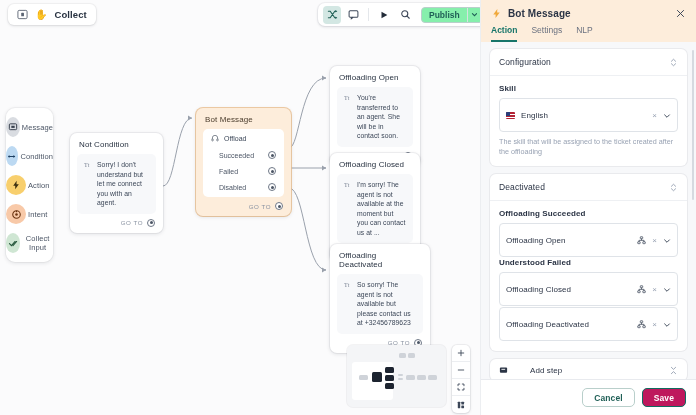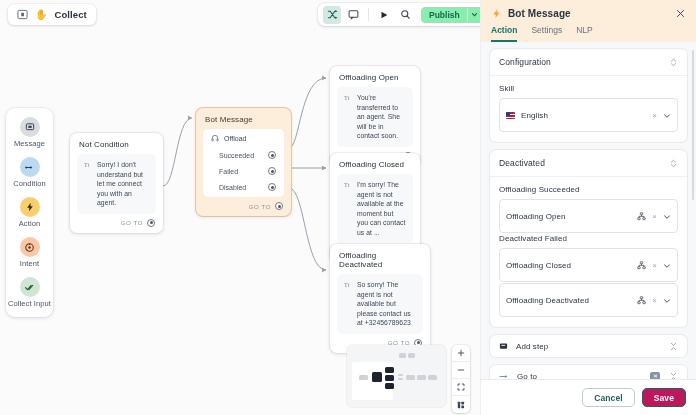--- a/index.html
+++ b/index.html
@@ -55,21 +55,21 @@
   .publish .pb-sep { width: 1px; height: 14px; background: #d5e3e0; }
   .publish .pb-arrow { width: 14px; height: 14px; display:flex; align-items:center; justify-content:center; cursor:pointer; }
 
   
   .palette {
     position: absolute; left: 6px; top: 108px; width: 47px;
     background: #fff; border-radius: 9px; padding: 9px 0 9px;
     box-shadow: 0 1px 4px rgba(16,24,40,.12), 0 0 0 1px rgba(16,24,40,.035);
     display: flex; flex-direction: column; align-items: center; gap: 9px;
   }
-  .pal-item { display: flex; flex-direction: column; align-items: center; gap: 2px; cursor: pointer; width: 100%; }
+  .pal-item { display: flex; flex-direction: row; align-items: center; gap: 2px; cursor: pointer; width: 100%; }
   .pal-circle { width: 20px; height: 20px; border-radius: 50%; display:flex; align-items:center; justify-content:center; }
   .pal-label { font-size: 7.5px; color: #4b5565; text-align: center; line-height: 9px; letter-spacing:.1px; }
 
   
   .node { position: absolute; border-radius: 7px; background: #fff;
           box-shadow: 0 1px 4px rgba(16,24,40,.12), 0 0 0 1px rgba(16,24,40,.05); }
   .node-title { font-size: 8px; color: #283241; padding: 7px 9px 5px; font-weight: 400; letter-spacing:.1px;}
   .node-body { margin: 0 7px; background:#f7f8fa; border-radius: 5px; padding: 6px 7px; display:flex; gap:5px; }
   .node-body .bubble-ico { flex: 0 0 auto; margin-top: 1px; }
   .node-msg { font-size: 6.8px; color: #3c4758; line-height: 9.5px; letter-spacing:.05px; }
@@ -118,39 +118,39 @@
   .tabs { display:flex; gap:14px; margin-top: 6px; }
   .tab { font-size:8.5px; color:#6b7280; padding-bottom:5px; cursor:pointer; border-bottom:2px solid transparent; }
   .tab.active { color:#17756a; font-weight:700; border-bottom-color:#17756a; }
 
   .panel-scroll { flex:1; overflow:hidden; padding: 7px 9px 0; position:relative; }
   .card { background:#fff; border-radius:6px; box-shadow: 0 0 0 1px rgba(16,24,40,.06); margin-bottom:8px; }
   .card-head { display:flex; align-items:center; justify-content:space-between; padding: 7px 9px; border-bottom:1px solid #eef0f3; }
   .card-head h3 { font-size:8.5px; font-weight:400; color:#2b3445; letter-spacing:.1px; }
   .collapse { width:10px; height:12px; display:flex; flex-direction:column; align-items:center; justify-content:center; gap:2px; cursor:pointer; }
   .card-body { padding: 8px 9px 10px; }
-  .fld-label { font-size:8px; font-weight:400; color:#2b3445; margin-bottom:5px; letter-spacing:.1px; }
+  .fld-label { font-size:8px; font-weight:700; color:#2b3445; margin-bottom:5px; letter-spacing:.1px; }
   .select {
     height: 34px; border:1px solid #dfe3e8; border-radius:4px; background:#fff;
     display:flex; align-items:center; padding: 0 6px; gap:6px; cursor:pointer;
   }
   .select .sv { flex:1; font-size:8px; color:#2b3445; letter-spacing:.1px; }
   .select .sx { font-size:8px; color:#98a2b3; cursor:pointer; }
   .flag { width:9px; height:7px; border-radius:1px; background:
       linear-gradient(#b22234 0 22%, #fff 22% 44%, #b22234 44% 66%, #fff 66% 82%, #b22234 82% 100%);
       position:relative; overflow:hidden; flex:0 0 auto; }
   .flag::after { content:""; position:absolute; left:0; top:0; width:4px; height:4px; background:#2b3f7a; }
   .help { font-size:7.2px; color:#98a2b3; line-height:9.5px; margin-top:5px; }
 
   .rowfield { margin-bottom: 1px; }
   .rowfield:last-child { margin-bottom: 0; }
 
   .steprow {
     background:#fff; border-radius:6px; box-shadow: 0 0 0 1px rgba(16,24,40,.06);
-    height:22px; display:flex; align-items:center; padding: 0 9px; gap:8px; margin-bottom:8px; cursor:pointer;
+    height:22px; display:flex; align-items:center; padding: 0 9px; gap:22px; margin-bottom:8px; cursor:pointer;
   }
   .steprow .sr-label { flex:1; font-size:8px; color:#2b3445; letter-spacing:.1px; }
   .kbd { width:10px; height:9px; border-radius:2px; background:#8a93a2; display:flex; align-items:center; justify-content:center; }
 
   .panel-foot {
     border-top:1px solid #e8eaee; background:#fff; padding: 8px 10px;
     display:flex; justify-content:flex-end; gap:7px;
   }
   .btn { height:19px; border-radius:5px; font-size:8.5px; font-weight:700; padding: 0 11px;
          display:flex; align-items:center; cursor:pointer; letter-spacing:.1px; }
@@ -459,20 +459,21 @@
           <div class="select">
             <span class="flag"></span>
             <span class="sv">English</span>
             <span class="sx">×</span>
             <span>
               <svg width="8" height="8" viewBox="0 0 10 10" fill="none" stroke="#3c4758" stroke-width="1.2" stroke-linecap="round">
                   <path d="M2 3.6L5 6.6l3-3"></path>
                 </svg>
             </span>
           </div>
+          <div class="help">The skill that will be assigned to the ticket created after the offloading</div>
         </div>
       </div>
 
       <div class="card">
         <div class="card-head">
           <h3>Deactivated</h3>
           <span class="collapse">
             <svg width="7" height="9" viewBox="0 0 8 10" fill="none" stroke="#98a2b3" stroke-width="1.1" stroke-linecap="round">
                 <path d="M1.6 3.6L4 1.3l2.4 2.3M1.6 6.4L4 8.7l2.4-2.3"></path>
               </svg>
@@ -495,21 +496,21 @@
               <span class="sx">×</span>
               <span>
                 <svg width="8" height="8" viewBox="0 0 10 10" fill="none" stroke="#3c4758" stroke-width="1.2" stroke-linecap="round">
                     <path d="M2 3.6L5 6.6l3-3"></path>
                   </svg>
               </span>
             </div>
           </div>
 
           <div class="rowfield">
-            <div class="fld-label">Deactivated Failed</div>
+            <div class="fld-label">Understood Failed</div>
             <div class="select">
               <span class="sv">Offloading Closed</span>
               <span>
                 <svg width="9" height="9" viewBox="0 0 12 12" fill="none" stroke="#3c4758" stroke-width="1">
                     <rect x="4.4" y="1" width="3.2" height="2.6" rx=".5"></rect>
                     <rect x="1" y="7.6" width="3.2" height="2.6" rx=".5"></rect>
                     <rect x="7.8" y="7.6" width="3.2" height="2.6" rx=".5"></rect>
                     <path d="M6 3.6v2.2M2.6 7.6V5.8h6.8v1.8"></path>
                   </svg>
               </span>

